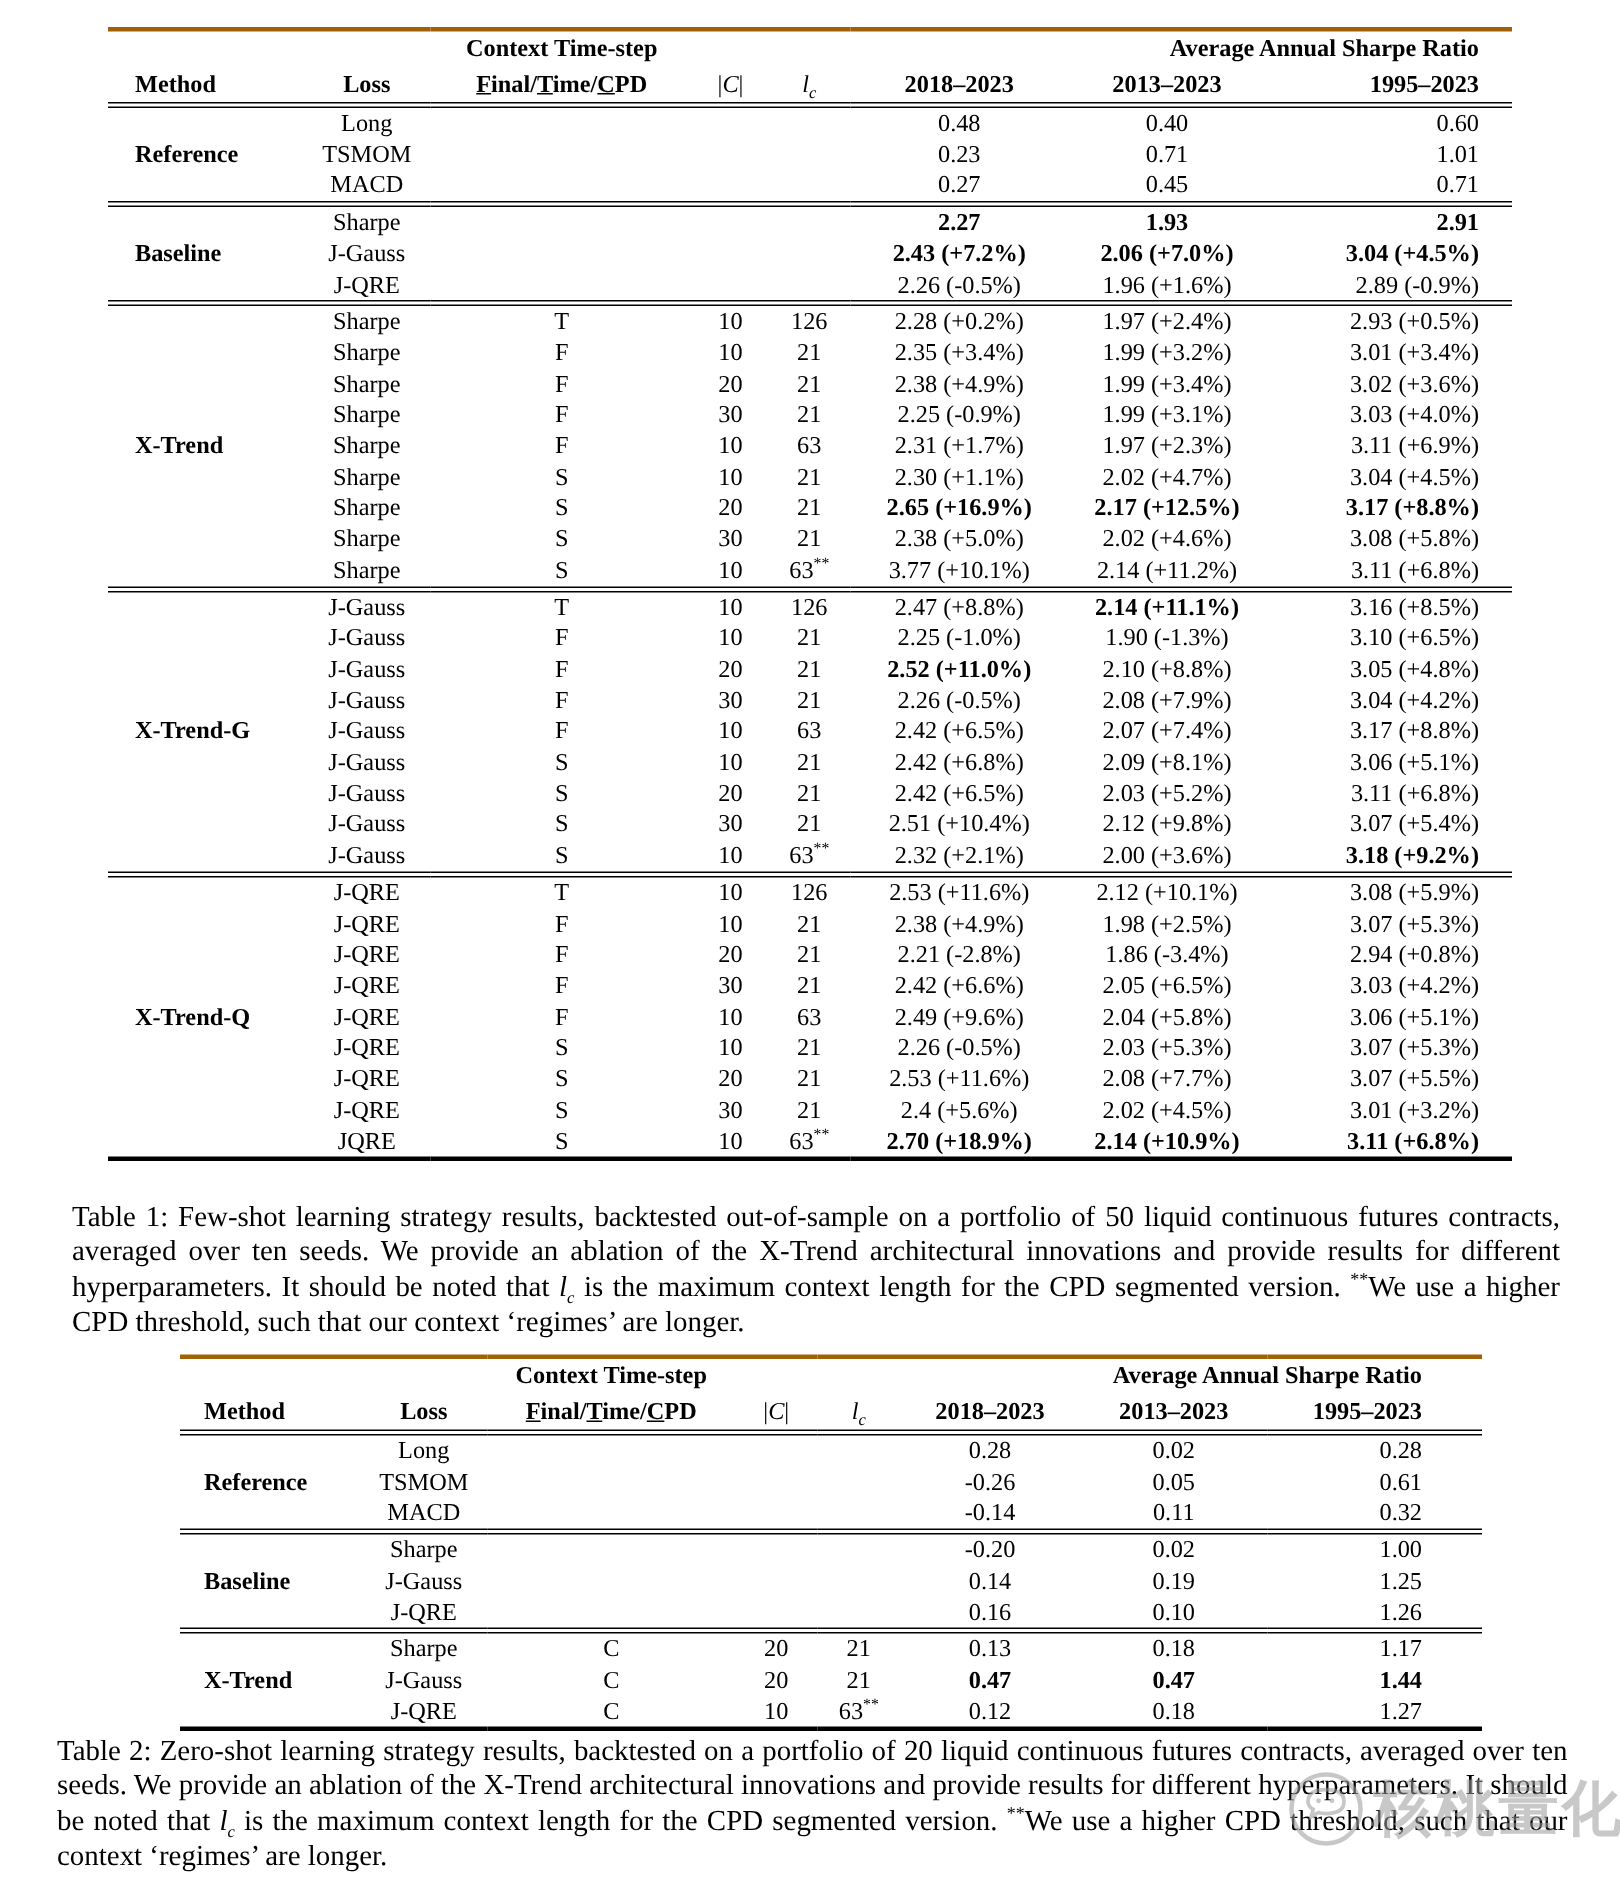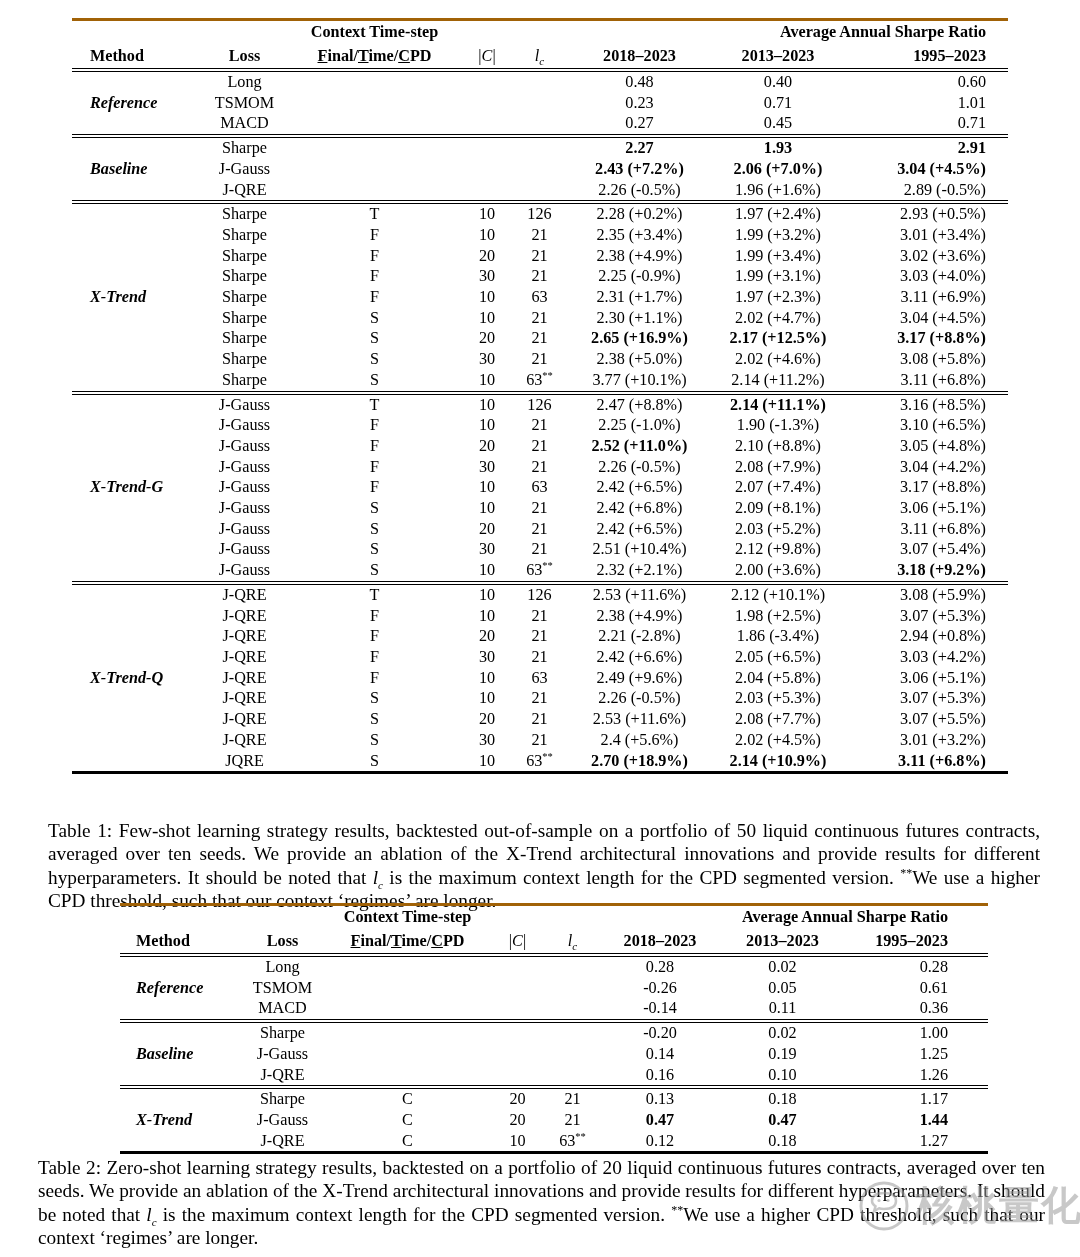--- a/index.html
+++ b/index.html
@@ -16,35 +16,35 @@
   }
   th,td{
     padding:0 2px;font-size:16.2px;font-weight:normal;text-align:center;
     height:20.7px;line-height:20.7px;white-space:nowrap;
   }
   thead th{font-weight:bold;}
   thead tr.hd1 th{height:23px;line-height:23px;}
   thead tr.hd2 th{border-bottom:4px double #000;height:24px;line-height:24px;}
   thead th.mathhd{font-weight:normal;}
   thead th.yearhd{font-weight:bold;}
-  td.method{font-weight:bold;text-align:left;vertical-align:middle;font-style:italic;}
+  td.method{font-weight:bold;text-align:left;vertical-align:middle;}
   #t1wrap td.method, #t1wrap thead th.methodhd{text-align:left;padding-left:18px;}
   #t2wrap td.method, #t2wrap thead th.methodhd{text-align:left;padding-left:16px;}
   tr.gs td{border-top:4px double #000;}
   td.bv{font-weight:bold;}
   td.col-last,th.col-last{padding-right:22px;text-align:right;}
   #t2wrap td.col-last,#t2wrap th.col-last{padding-right:40px;}
   sup{font-size:10.5px;line-height:0;vertical-align:super;}
   i{font-style:italic;}
   sub{font-size:11px;line-height:0;}
   .caption{
     position:absolute;margin:0;font-size:19.3px;line-height:23.4px;
     text-align:justify;color:#000;
   }
-  #caption1{left:48px;top:819px;width:992px;}
+  #caption1{left:48px;top:800px;width:992px;}
   #caption2{left:38px;top:1156px;width:1007px;}
   .caption sup{font-size:12px;}
   #watermark{
     position:absolute;left:858px;top:1178px;display:flex;align-items:center;gap:5px;
     color:rgba(155,155,155,0.55);font-size:40px;font-weight:bold;
     letter-spacing:2px;z-index:3;pointer-events:none;white-space:nowrap;
   }
   #watermark svg{opacity:0.55;}
 </style>
 </head>
@@ -128,21 +128,21 @@
           <td class="bv">2.06 (+7.0%)</td>
           <td class="bv col-last">3.04 (+4.5%)</td>
         </tr>
         <tr>
           <td>J-QRE</td>
           <td></td>
           <td></td>
           <td></td>
           <td>2.26 (-0.5%)</td>
           <td>1.96 (+1.6%)</td>
-          <td class="col-last">2.89 (-0.5%)</td>
+          <td class="col-last">2.89 (-0.9%)</td>
         </tr>
         <tr class="gs">
           <td class="method" rowspan="9">X-Trend</td>
           <td>Sharpe</td>
           <td>T</td>
           <td>10</td>
           <td>126</td>
           <td>2.28 (+0.2%)</td>
           <td>1.97 (+2.4%)</td>
           <td class="col-last">2.93 (+0.5%)</td>
@@ -439,21 +439,21 @@
           <td>0.05</td>
           <td class="col-last">0.61</td>
         </tr>
         <tr>
           <td>MACD</td>
           <td></td>
           <td></td>
           <td></td>
           <td>-0.14</td>
           <td>0.11</td>
-          <td class="col-last">0.36</td>
+          <td class="col-last">0.32</td>
         </tr>
         <tr class="gs">
           <td class="method" rowspan="3">Baseline</td>
           <td>Sharpe</td>
           <td></td>
           <td></td>
           <td></td>
           <td>-0.20</td>
           <td>0.02</td>
           <td class="col-last">1.00</td>

